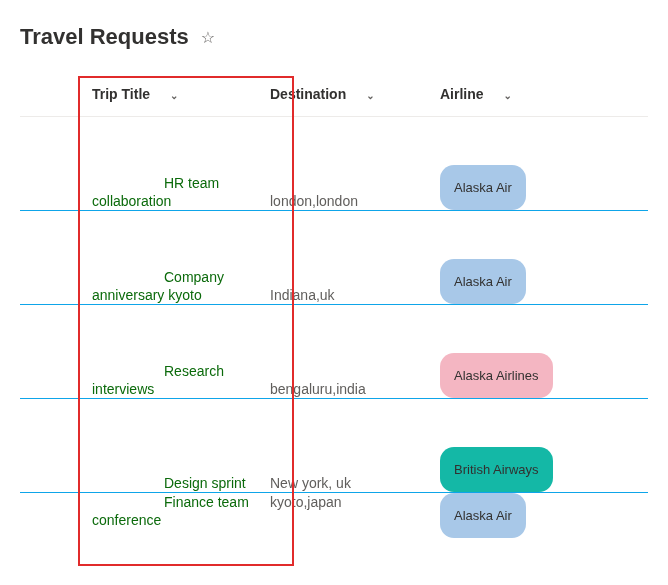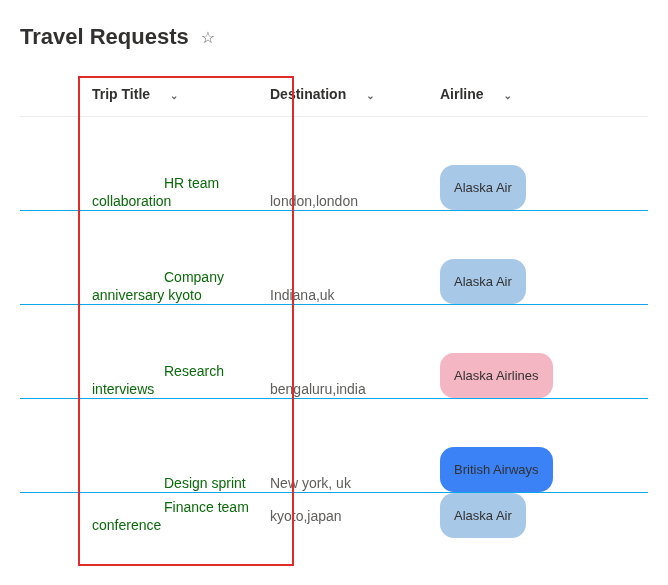--- a/index.html
+++ b/index.html
@@ -64,21 +64,21 @@
       color: #605e5c;
       position: relative;
       top: 1px;
     }
     .data-row {
       display: flex;
       align-items: flex-end;
       min-height: 94px;
       border-bottom: 1px solid #0ea5e9;
     }
-    .data-row:last-child { border-bottom: none; min-height: 48px; align-items: center; padding-bottom: 4px; }
+    .data-row:last-child { border-bottom: none; min-height: 48px; align-items: flex-start; padding-bottom: 4px; }
     .trip-link {
       color: #0b6a0b;
       font-size: 14px;
       cursor: pointer;
       padding-left: 72px;
     }
     .dest-text {
       color: #605e5c;
       font-size: 14px;
     }
@@ -129,21 +129,21 @@
         <div class="col-air"><span class="airline-pill" style="background: rgb(168, 200, 232);">Alaska Air</span></div>
       </div>
       <div class="data-row">
         <div class="col-title"><span class="trip-link">Research interviews</span></div>
         <div class="col-dest"><span class="dest-text">bengaluru,india</span></div>
         <div class="col-air"><span class="airline-pill" style="background: rgb(244, 182, 194);">Alaska Airlines</span></div>
       </div>
       <div class="data-row">
         <div class="col-title"><span class="trip-link">Design sprint</span></div>
         <div class="col-dest"><span class="dest-text">New york, uk</span></div>
-        <div class="col-air"><span class="airline-pill" style="background: #3b82f6;">British Airways</span></div>
+        <div class="col-air"><span class="airline-pill" style="background: #14b8a6;">British Airways</span></div>
       </div>
       <div class="data-row">
         <div class="col-title"><span class="trip-link">Finance team conference</span></div>
         <div class="col-dest"><span class="dest-text">kyoto,japan</span></div>
         <div class="col-air"><span class="airline-pill" style="background: rgb(168, 200, 232);">Alaska Air</span></div>
       </div>
     </div>
 </div>
 
 </body></html>

